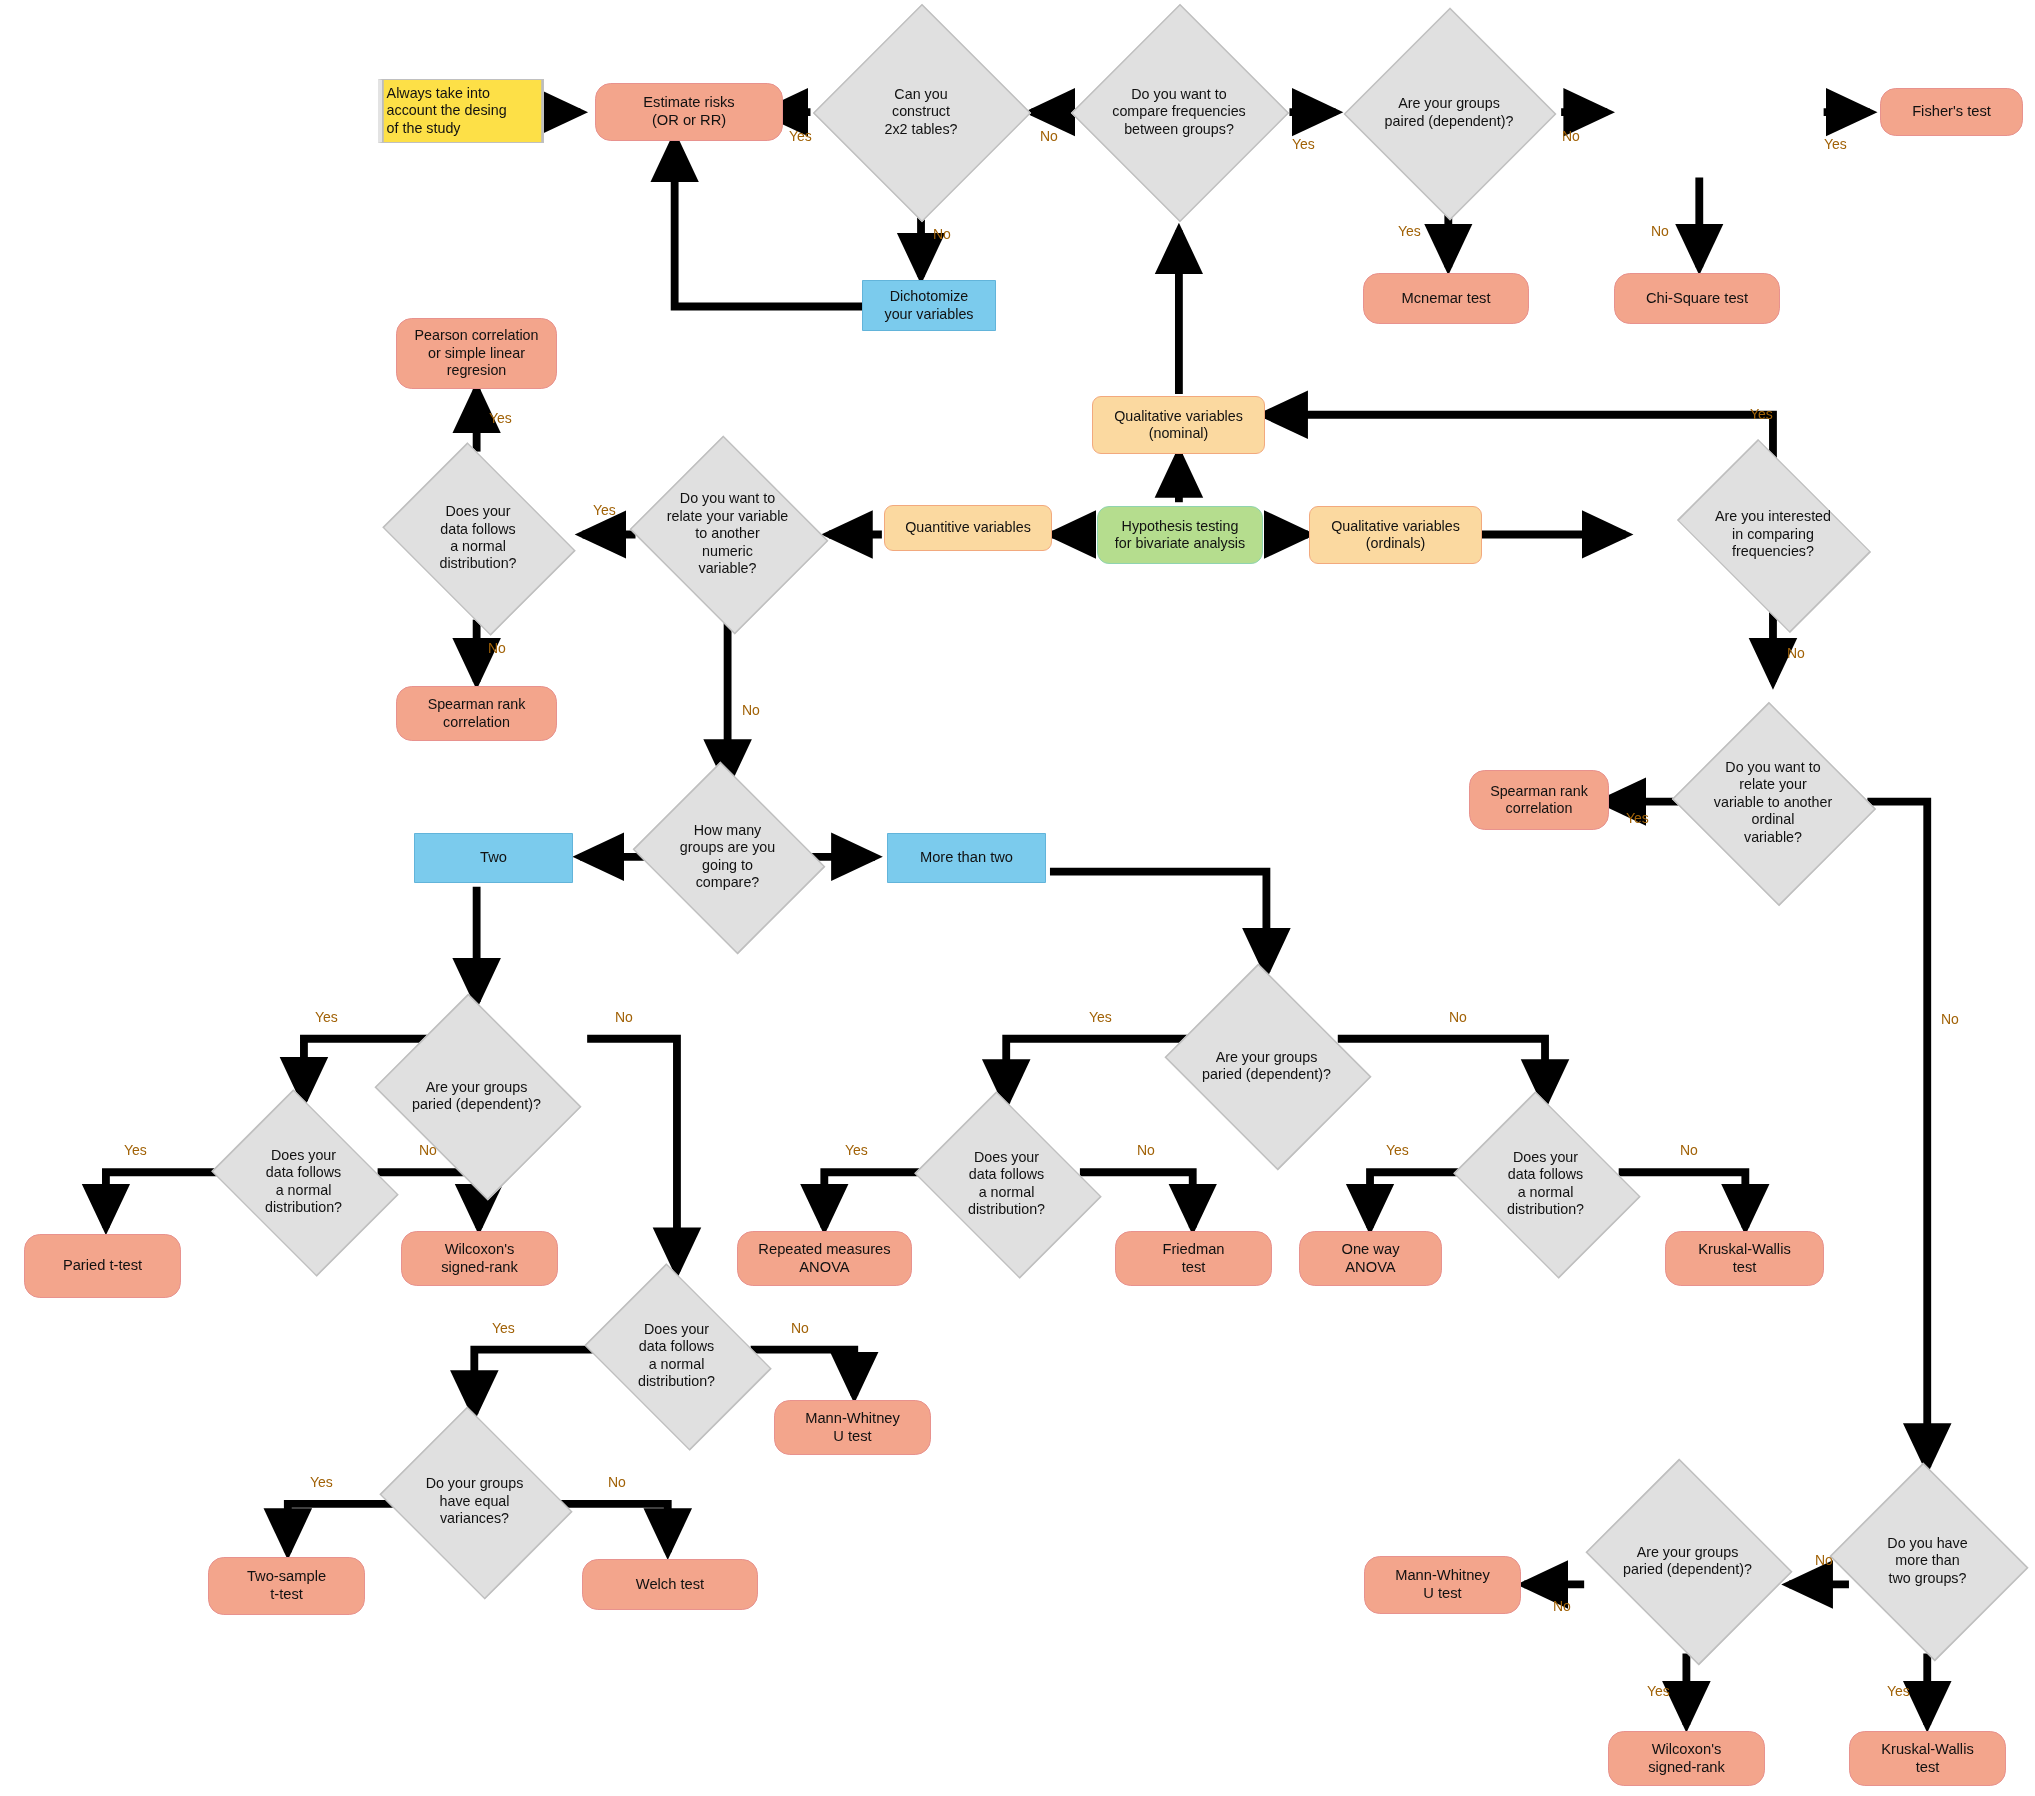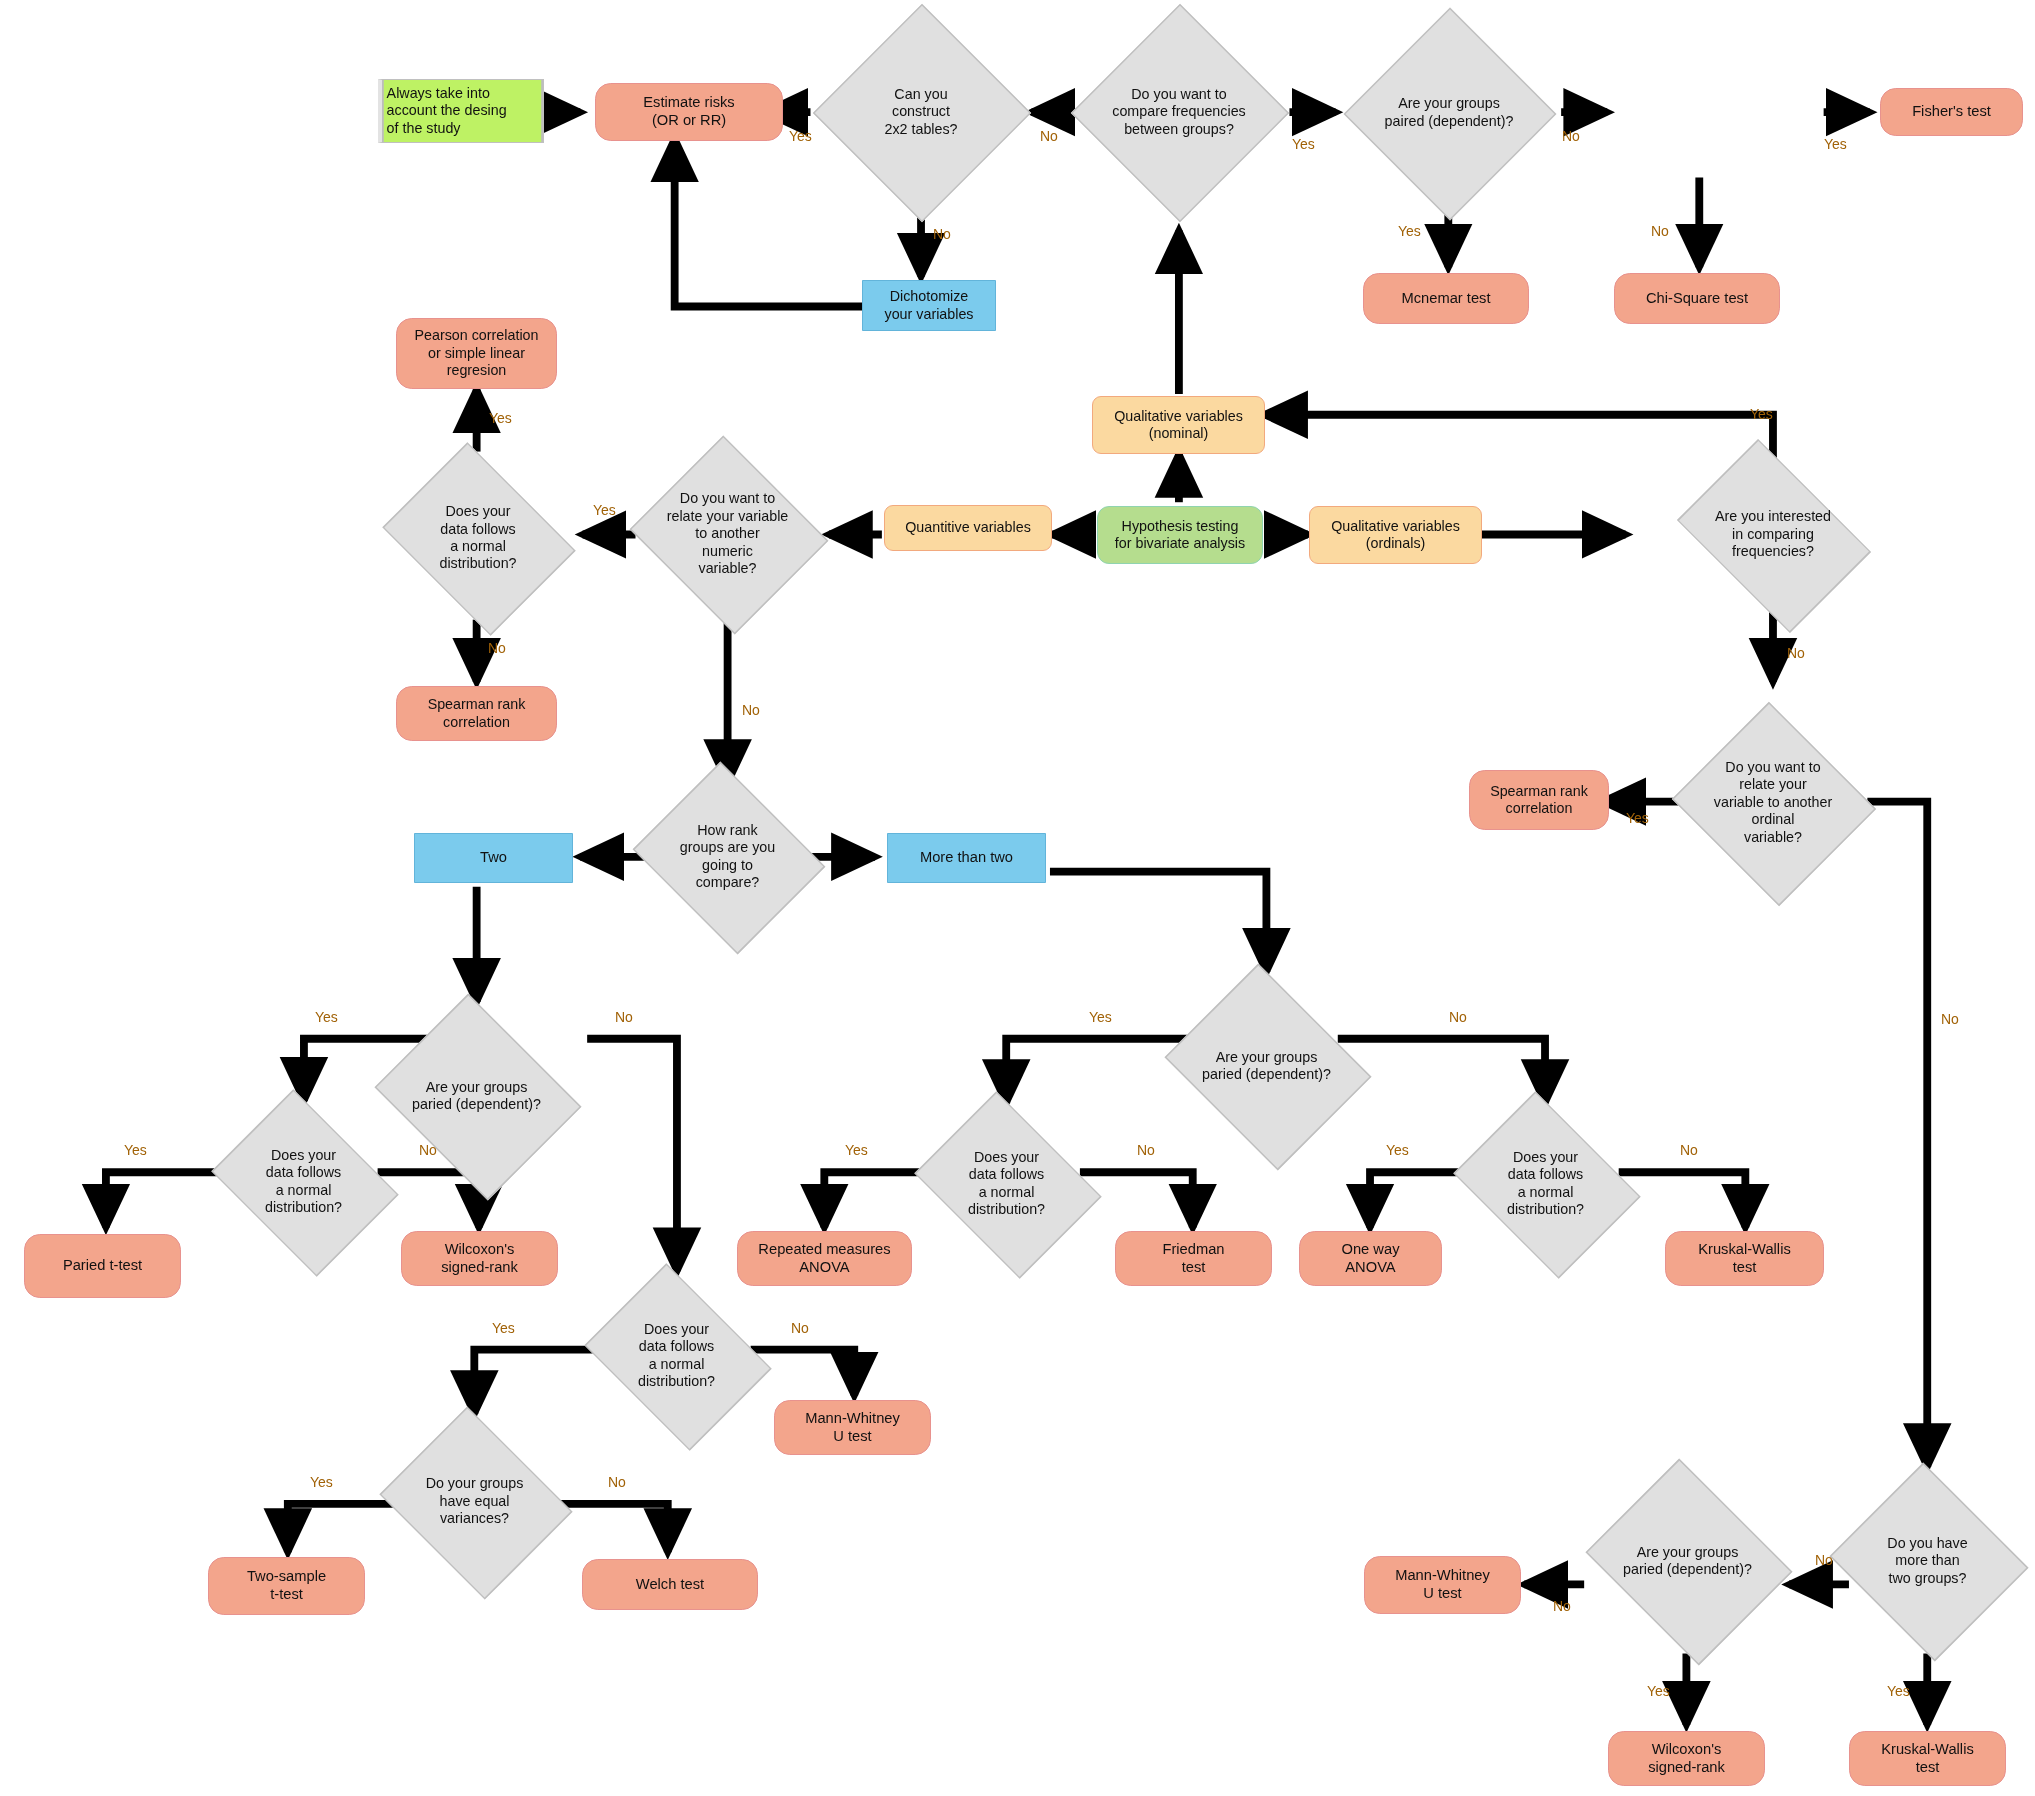--- a/index.html
+++ b/index.html
@@ -11,21 +11,21 @@
 
   
   .diamond{background:transparent;}
   .diamond .dbg{position:absolute;left:50%;top:50%;background:#e0e0e0;border:0.9px solid #bfbfbf;transform-origin:center;}
   .diamond .dtxt{position:relative;z-index:2;padding:0 2.8px;}
 
   .rounded{background:#f3a58c;border:1.8px solid #e8928e;border-radius:15.7px;}
   .rect-blue{background:#7bcbed;border:1.4px solid #62b4da;border-radius:0.9px;}
   .rect-orange{background:#fbd9a0;border:1.4px solid #f2a97e;border-radius:9px;}
   .rect-green{background:#b5dd8e;border:1.8px solid #8fd4b0;border-radius:12px;}
-  .note{background:#bef264;border:1.4px solid #c0c0c0;border-left:4.1px solid #e3e3e3;
+  .note{background:#fde047;border:1.4px solid #c0c0c0;border-left:4.1px solid #e3e3e3;
         box-shadow:inset 3.2px 0 0 -1.4px #bdbdbd, inset -3.2px 0 0 -1.4px #bdbdbd;align-items:center;}
   .note .ntxt{padding:0 4.6px;text-align:left;width:100%;}
 
   .edgelabel{position:absolute;color:#a16207;white-space:nowrap;}
 </style>
 </head>
 <body>
 
 <div id="canvas">
 
@@ -219,21 +219,21 @@
 variable to another
 ordinal
 variable?</span>
   </div>
 
   <div class="node rounded" style="left:1469px;top:770px;width:140px;height:60px;font-size:14.3px;">Spearman rank
 correlation</div>
 
   <div class="node diamond" style="left:624px;top:770px;width:207px;height:173px;font-size:14.3px;">
     <span class="dbg" style="width:92px;height:92px;margin-left:-46px;margin-top:-46px;transform:rotate(45deg) scale(1.58,1.32);"></span>
-    <span class="dtxt">How rank
+    <span class="dtxt">How many
 groups are you
 going to
 compare?</span>
   </div>
 
   <div class="node rect-blue" style="left:414px;top:833px;width:159px;height:50px;font-size:14.7px;">Two</div>
 
   <div class="node rect-blue" style="left:887px;top:833px;width:159px;height:50px;font-size:14.7px;">More than two</div>
 
   <div class="node diamond" style="left:366px;top:1004px;width:221px;height:184px;font-size:14.3px;">

